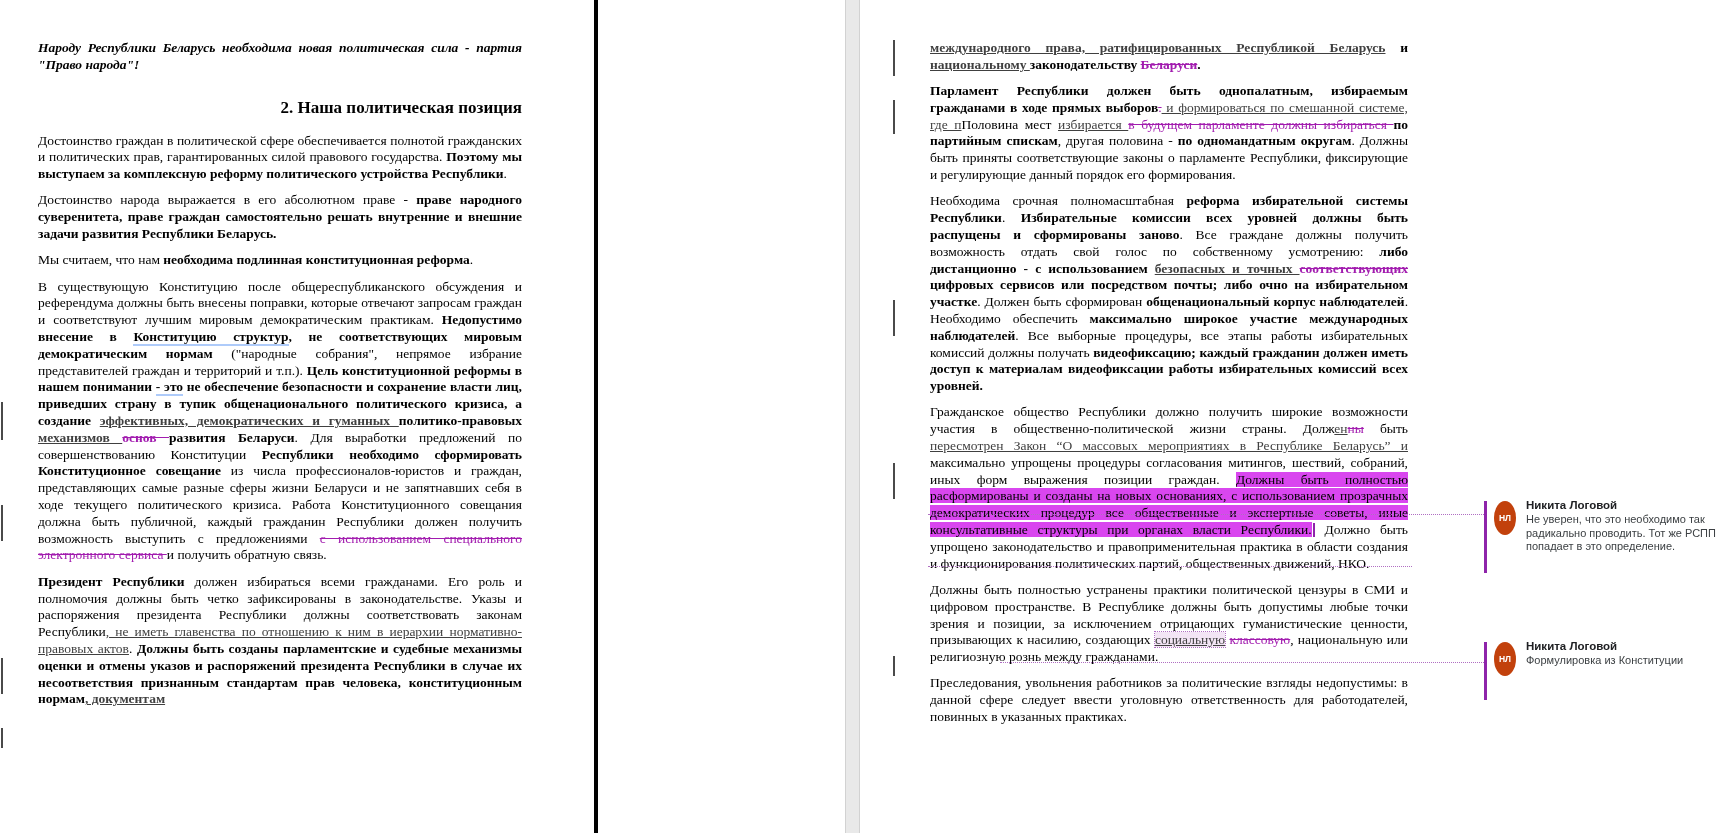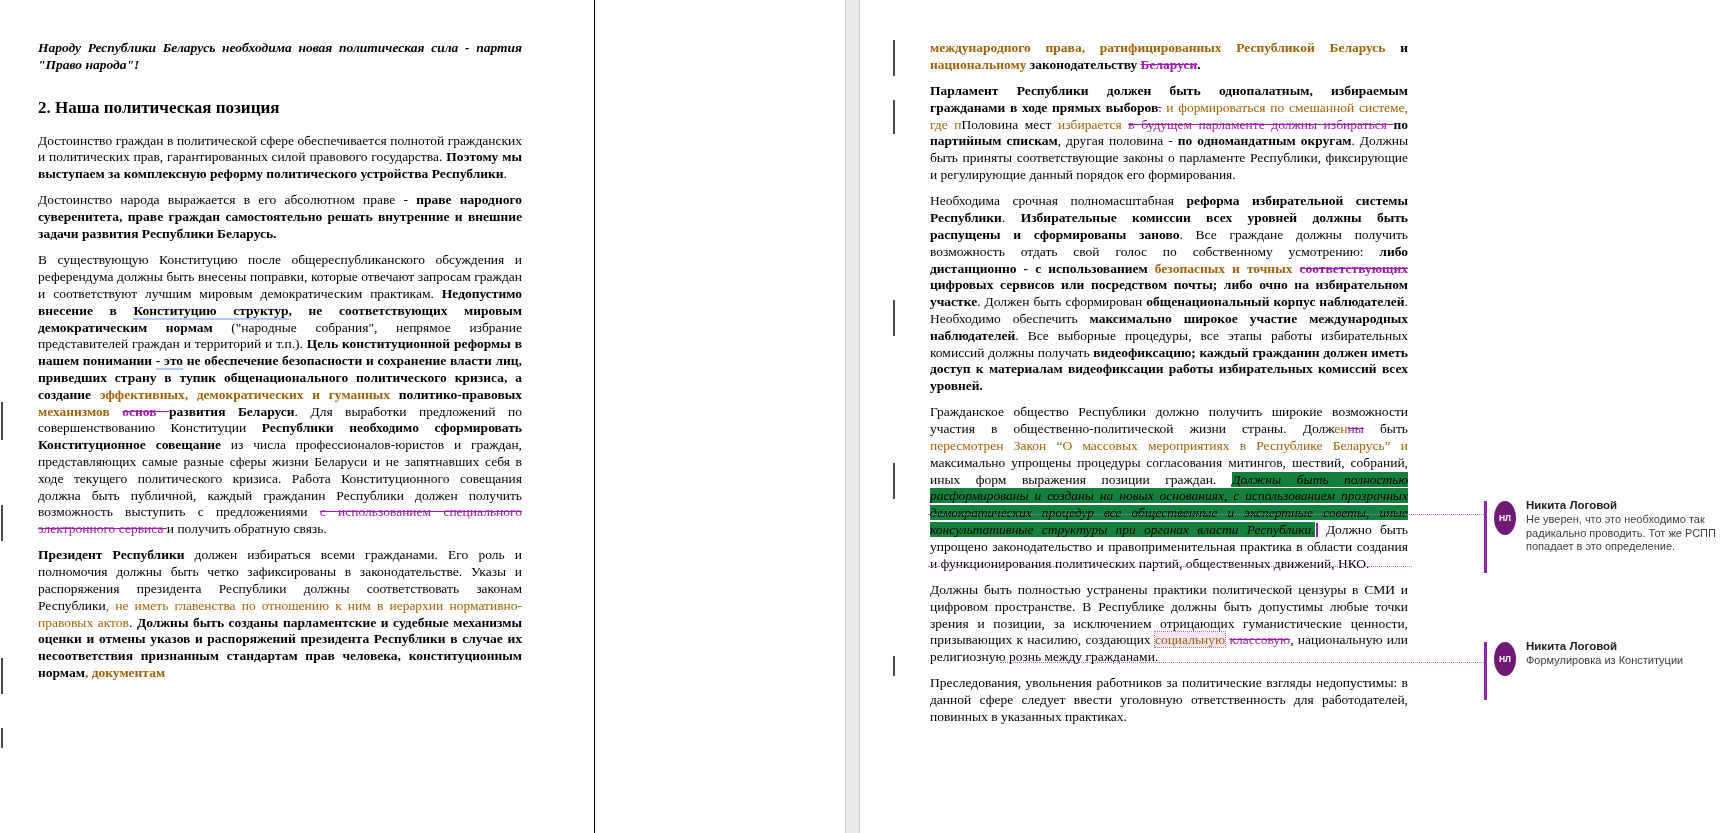--- a/index.html
+++ b/index.html
@@ -5,34 +5,34 @@
   html,body{margin:0;padding:0;}
   body{
     position:relative;
     width:1732px;height:833px;
     background:#ffffff;
     overflow:hidden;
     font-family:"Liberation Serif", serif;
     color:#000;
   }
   
-  .page-left{position:absolute;left:0;top:0;width:594px;height:833px;background:#fff;border-right:1px solid #000000;}
+  .page-left{position:absolute;left:0;top:0;width:594px;height:833px;background:#fff;border-right:4px solid #000000;}
   .gutter{position:absolute;left:845px;top:0;width:13px;height:833px;background:#e9e9e9;border-left:1px solid #d2d2d2;border-right:1px solid #d2d2d2;}
   .page-right{position:absolute;left:860px;top:0;width:872px;height:833px;background:#fff;}
   .text-col-left{position:absolute;left:38px;top:40px;width:484px;}
   .text-col-right{position:absolute;left:930px;top:40px;width:478px;}
   p.doc{margin:0 0 9.5px 0;text-align:justify;font-size:13.5px;line-height:16.8px;}
   p.intro{font-weight:bold;font-style:italic;}
-  h1.doc-heading{font-size:17px;line-height:21px;text-align:left;font-weight:bold;margin:23px 0 15px 0;}
+  h1.doc-heading{font-size:17px;line-height:21px;text-align:right;font-weight:bold;margin:23px 0 15px 0;}
   
   .rb{font-weight:bold;}
-  .rins{color:#a16207;}
+  .rins{color:#404040;text-decoration:underline;}
   .rdel{color:#a21caf;text-decoration:line-through;}
   .rblue{border-bottom:2px solid #aecbfa;}
-  .rhl{background:#15803d;font-style:italic;}
+  .rhl{background:#d946ef;}
   .rhl2{background:#f3e5f5;outline:1px dotted #b06fc2;}
   .rcaret{display:inline-block;width:2px;height:14px;background:#8e24aa;vertical-align:text-bottom;margin-left:1px;}
   
   .revbar{position:absolute;width:2px;background:#4a4a4a;}
   .lb1{left:1px;top:402px;height:38px;}
   .lb2{left:1px;top:505px;height:36px;}
   .lb3{left:1px;top:658px;height:36px;}
   .lb4{left:1px;top:728px;height:20px;}
   .rb1{left:893px;top:40px;height:36px;}
   .rb2{left:893px;top:100px;height:34px;}
@@ -42,39 +42,40 @@
   
   .conn{position:absolute;height:0;border-top:1px dotted #b06fc2;}
   .conn1{left:928px;top:514px;width:556px;}
   .connB{left:928px;top:566px;width:484px;}
   .conn2{left:1000px;top:662px;width:484px;}
   .anchorline{position:absolute;left:1484px;width:3px;background:#8e24aa;}
   .al1{top:501px;height:72px;}
   .al2{top:642px;height:58px;}
   
   .avatar{position:absolute;left:1494px;width:22px;height:34px;border-radius:50%;
-    background:#701a75;color:#fff;font:bold 8.5px "Liberation Sans",sans-serif;
+    background:#c2410c;color:#fff;font:bold 8.5px "Liberation Sans",sans-serif;
     display:flex;align-items:center;justify-content:center;}
   .av1{top:501px;}
   .av2{top:642px;}
   .comment{position:absolute;left:1526px;width:208px;font-family:"Liberation Sans",sans-serif;}
   .c1{top:499px;}
   .c2{top:640px;}
   .cname{font-weight:bold;font-size:11.5px;color:#202124;margin-bottom:2px;}
   .ctext{font-size:11px;color:#3c4043;line-height:13.5px;}
 </style>
 </head>
 <body>
 
 <div class="page-left">
   <div class="text-col-left">
     <p class="doc intro"><span>Народу Республики Беларусь необходима новая политическая сила - партия "Право народа"!</span></p>
     <h1 class="doc-heading">2. Наша политическая позиция</h1>
     <p class="doc"><span>Достоинство граждан в политической сфере обеспечивается полнотой гражданских и политических прав, гарантированных силой правового государства. </span><span class="rb">Поэтому мы выступаем за комплексную реформу политического устройства Республики</span><span>.</span></p>
     <p class="doc"><span>Достоинство народа выражается в его абсолютном праве - </span><span class="rb">праве народного суверенитета, праве граждан самостоятельно решать внутренние и внешние задачи развития Республики Беларусь.</span></p>
+    <p class="doc"><span>Мы считаем, что нам </span><span class="rb">необходима подлинная конституционная реформа</span><span>.</span></p>
     <p class="doc"><span>В существующую Конституцию после общереспубликанского обсуждения и референдума должны быть внесены поправки, которые отвечают запросам граждан и соответствуют лучшим мировым демократическим практикам. </span><span class="rb">Недопустимо внесение в </span><span class="rb rblue">Конституцию структур</span><span class="rb">, не соответствующих мировым демократическим нормам</span><span> ("народные собрания", непрямое избрание представителей граждан и территорий и т.п.). </span><span class="rb">Цель конституционной реформы в нашем понимании </span><span class="rb rblue">- это</span><span class="rb"> не обеспечение безопасности и сохранение власти лиц, приведших страну в тупик общенационального политического кризиса, а создание </span><span class="rins rb">эффективных, демократических и гуманных </span><span class="rb">политико-правовых </span><span class="rins rb">механизмов </span><span class="rdel rb">основ </span><span class="rb">развития Беларуси</span><span>. Для выработки предложений по совершенствованию Конституции </span><span class="rb">Республики необходимо сформировать Конституционное совещание</span><span> из числа профессионалов-юристов и граждан, представляющих самые разные сферы жизни Беларуси и не запятнавших себя в ходе текущего политического кризиса. Работа Конституционного совещания должна быть публичной, каждый гражданин Республики должен получить возможность выступить с предложениями </span><span class="rdel">с использованием специального электронного сервиса </span><span>и получить обратную связь.</span></p>
     <p class="doc"><span class="rb">Президент Республики</span><span> должен избираться всеми гражданами. Его роль и полномочия должны быть четко зафиксированы в законодательстве. Указы и распоряжения президента Республики должны соответствовать законам Республики</span><span class="rins">, не иметь главенства по отношению к ним в иерархии нормативно-правовых актов</span><span>. </span><span class="rb">Должны быть созданы парламентские и судебные механизмы оценки и отмены указов и распоряжений президента Республики в случае их несоответствия признанным стандартам прав человека, конституционным нормам</span><span class="rins rb">, документам</span></p>
   </div>
 </div>
 
 <div class="gutter"></div>
 
 <div class="page-right"></div>
 <div class="text-col-right">
   <p class="doc"><span class="rins rb">международного права, ратифицированных Республикой Беларусь</span><span class="rb"> и </span><span class="rins rb">национальному </span><span class="rb">законодательству </span><span class="rdel rb">Беларуси</span><span class="rb">.</span></p>

